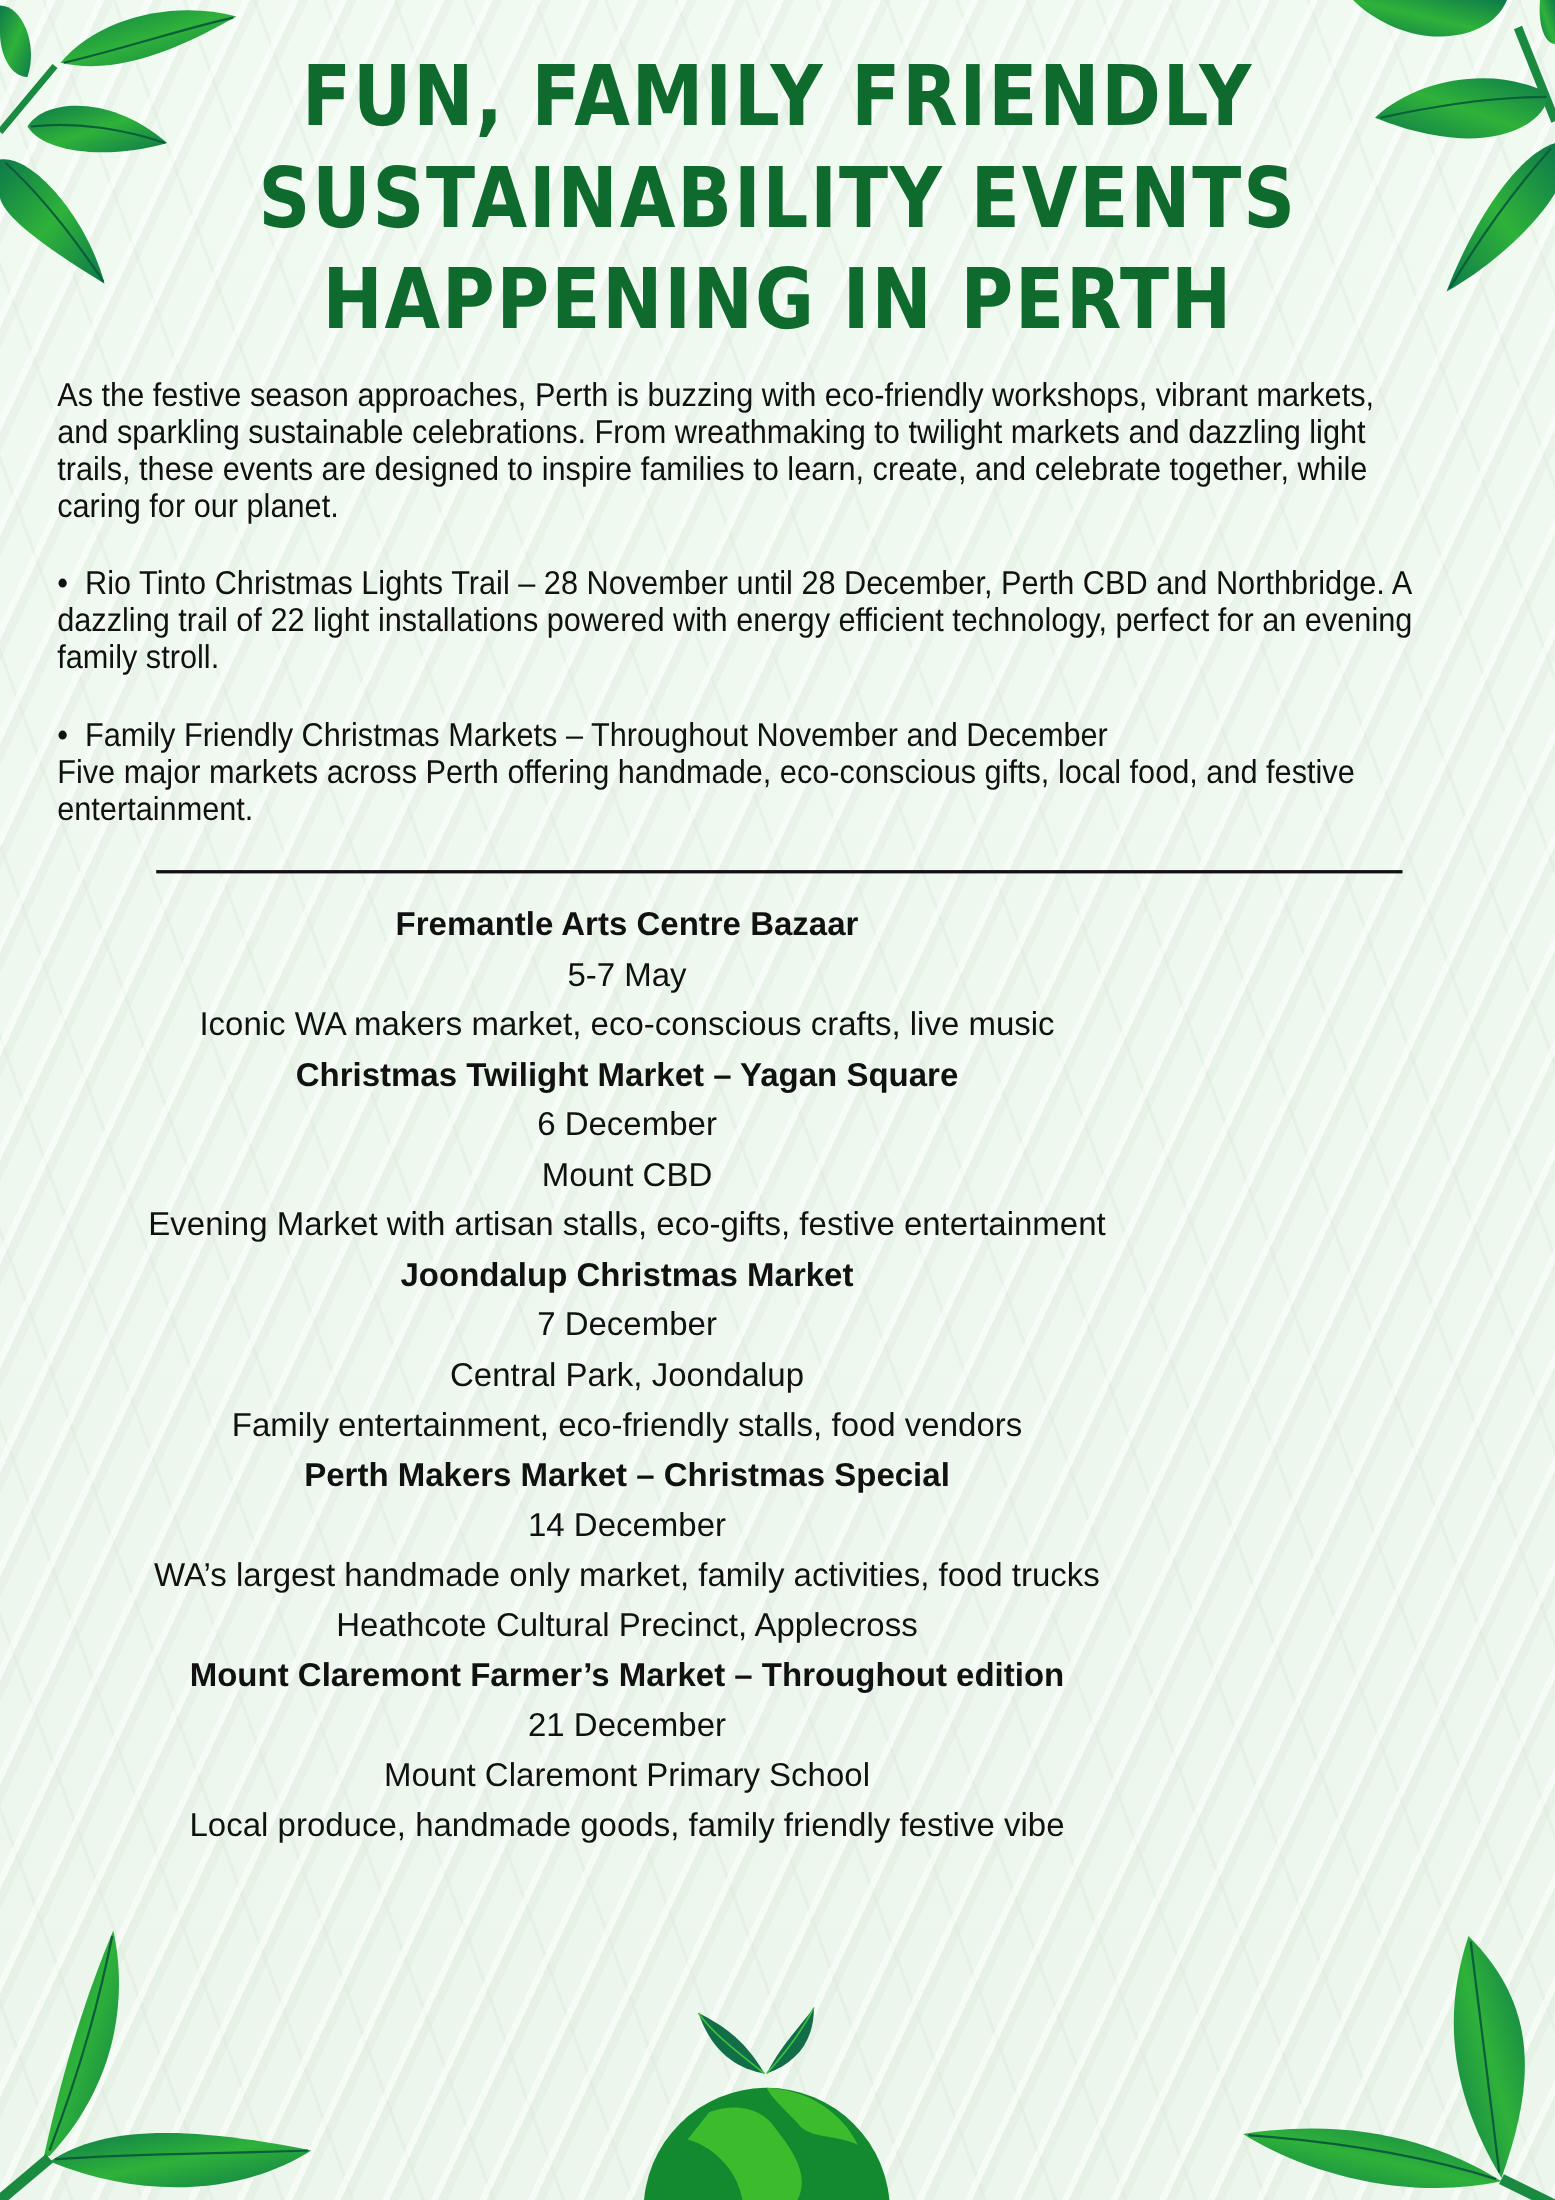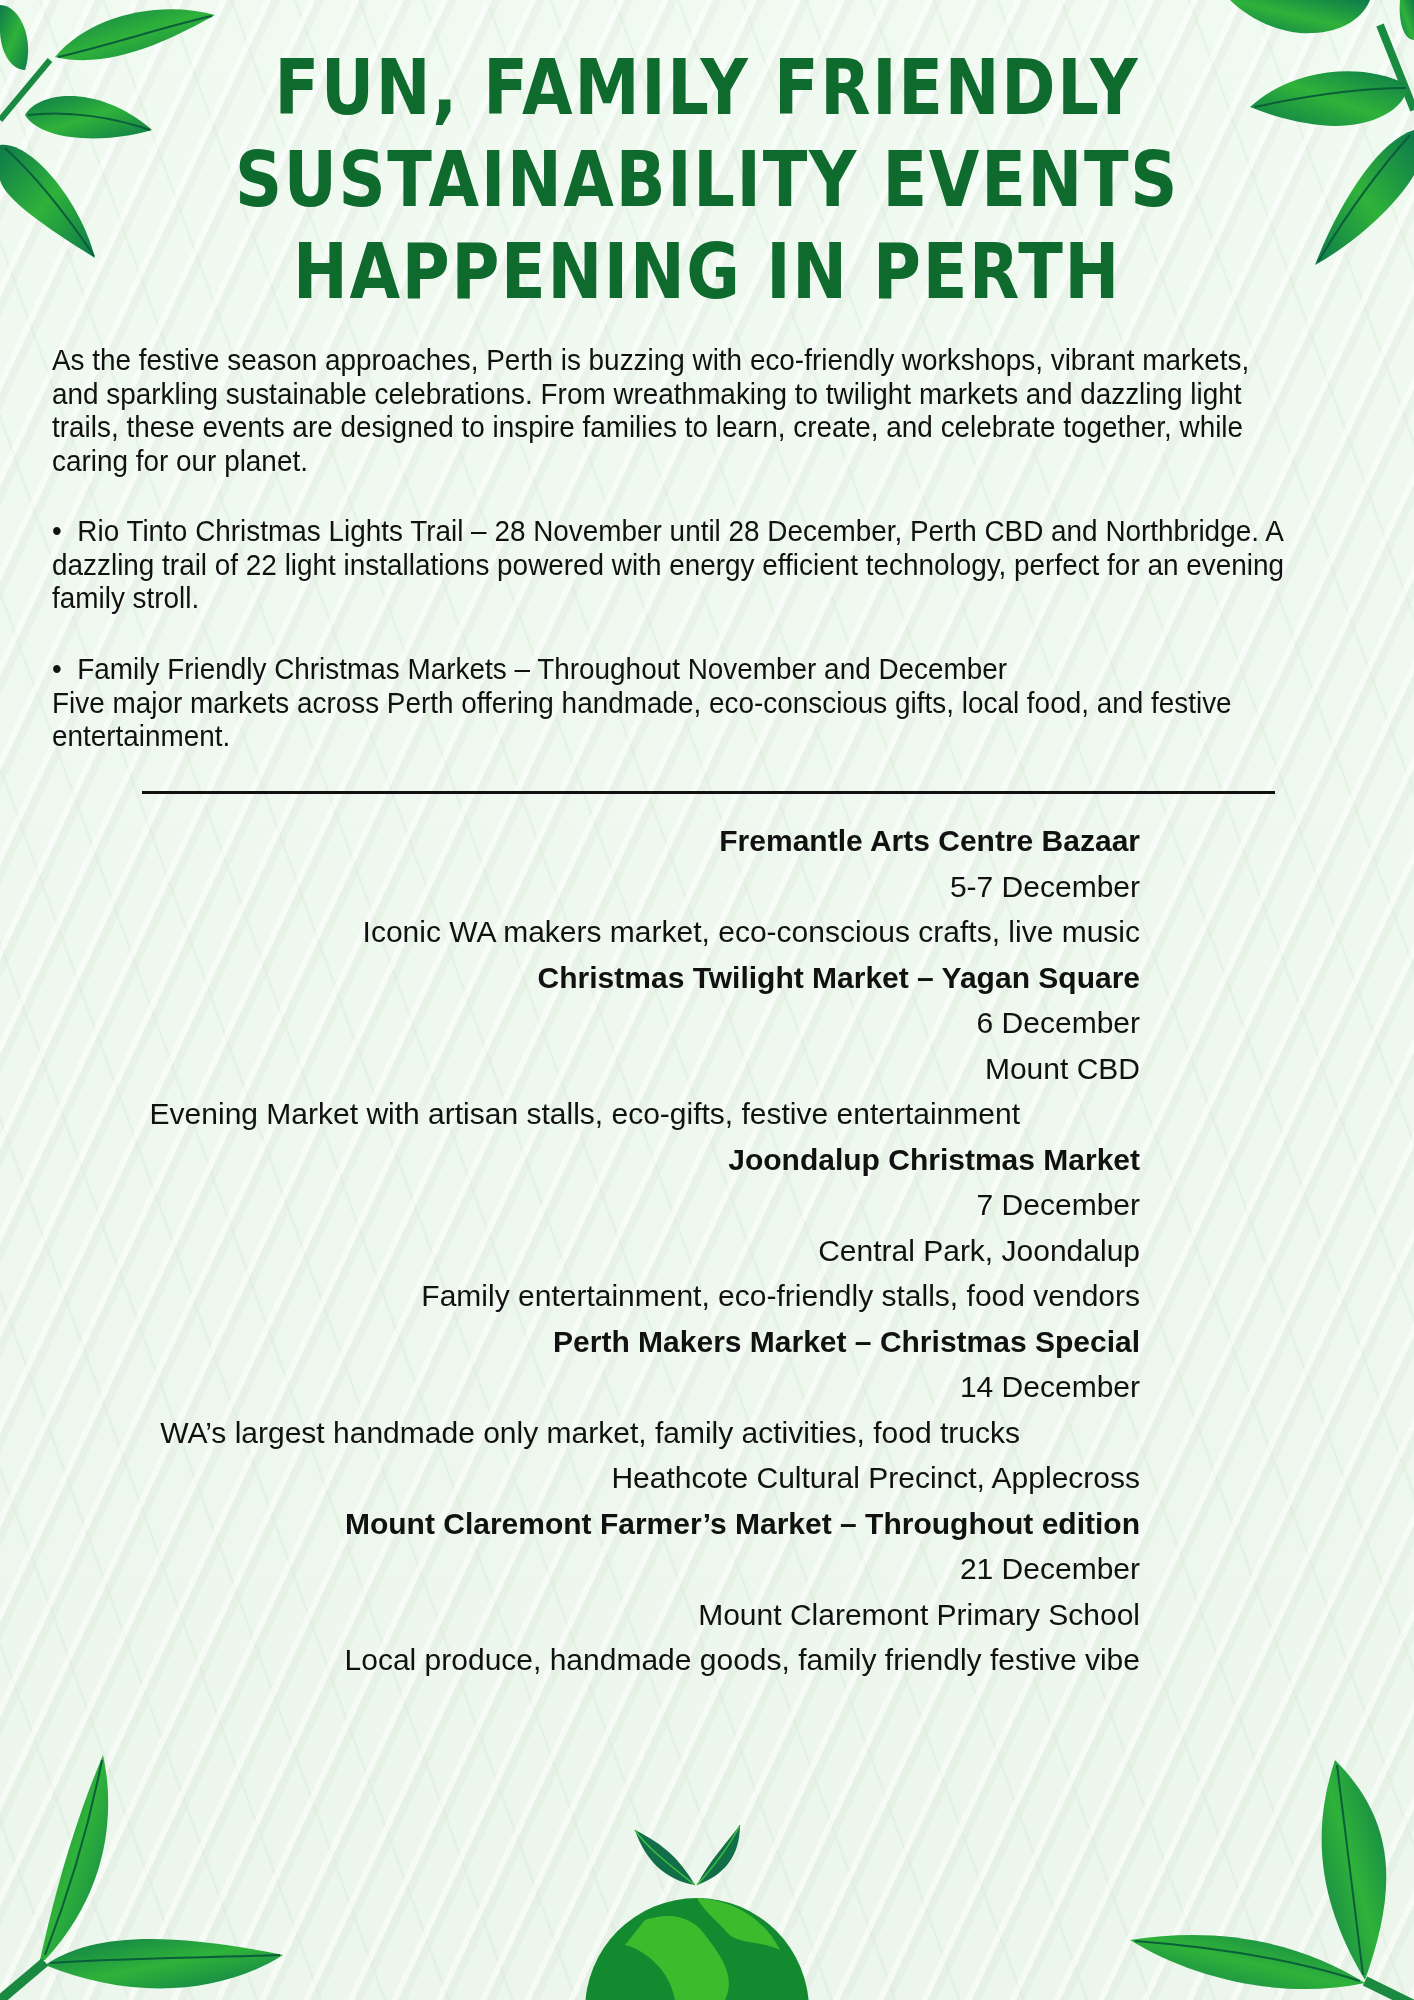--- a/index.html
+++ b/index.html
@@ -37,21 +37,21 @@
       transform: scaleX(0.93); transform-origin: 0 0;
     }
     .bullet-1 { top: 514px; }
     .bullet-2 { top: 652px; }
     .divider {
       position: absolute; left: 142px; top: 791px; width: 1133px; height: 3px;
       background: #111;
     }
     .events {
       position: absolute; left: 0; top: 818px; width: 1140px;
-      text-align: right;
+      text-align: center;
       font-size: 30px; line-height: 45.5px;
     }
     .event-line { display: block; }
     .event-name { font-weight: bold; }
     .wrap { display: block; width: 900px; margin: 0 auto; }
     .leaf { position: absolute; }
   </style>
 </head>
 <body>
 
@@ -140,21 +140,21 @@
 
 <p class="bullet bullet-1"><span>•</span>&nbsp; <span>Rio Tinto Christmas Lights Trail – 28 November until 28 December, Perth CBD and Northbridge. A dazzling trail of 22 light installations powered with energy efficient technology, perfect for an evening family stroll.</span></p>
 
 <p class="bullet bullet-2"><span>•</span>&nbsp; <span>Family Friendly Christmas Markets – Throughout November and December</span><br><span>Five major markets across Perth offering handmade, eco-conscious gifts, local food, and festive entertainment.</span></p>
 
 <div class="divider"></div>
 
 <div class="events">
   <div>
     <span class="event-line event-name">Fremantle Arts Centre Bazaar</span>
-    <span class="event-line">5-7 December</span>
+    <span class="event-line">5-7 May</span>
     <span class="event-line">Iconic WA makers market, eco-conscious crafts, live music</span>
   </div>
   <div>
     <span class="event-line event-name">Christmas Twilight Market – Yagan Square</span>
     <span class="event-line">6 December</span>
     <span class="event-line">Mount CBD</span>
     <span class="event-line wrap">Evening Market with artisan stalls, eco-gifts, festive entertainment</span>
   </div>
   <div>
     <span class="event-line event-name">Joondalup Christmas Market</span>

